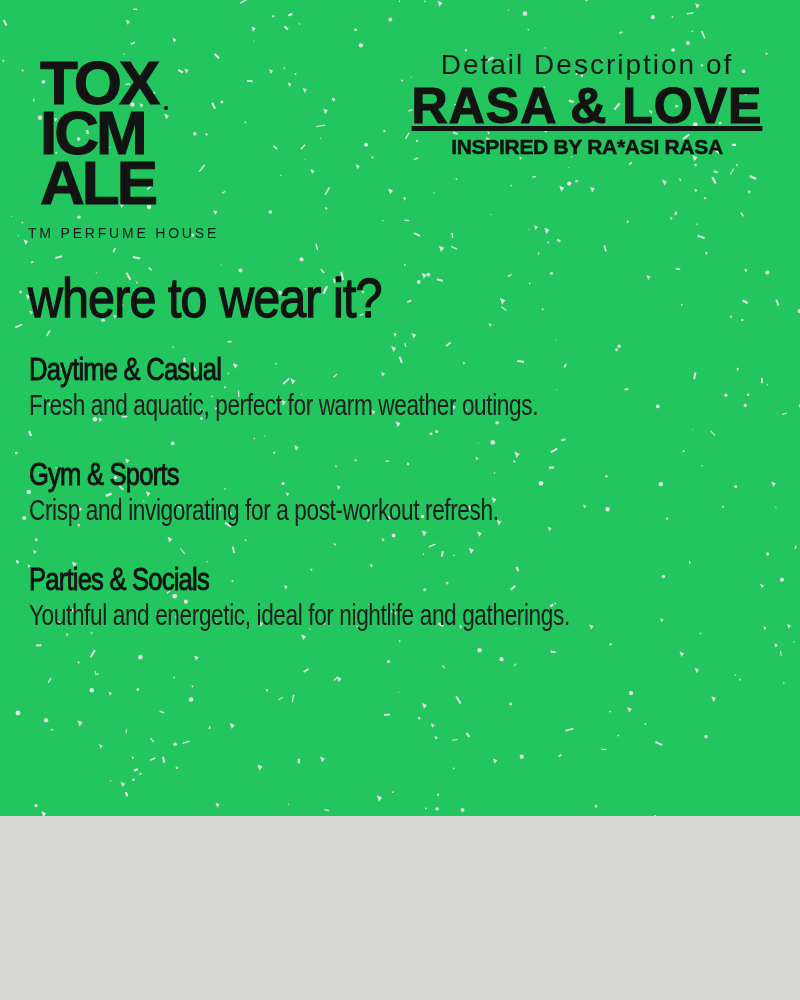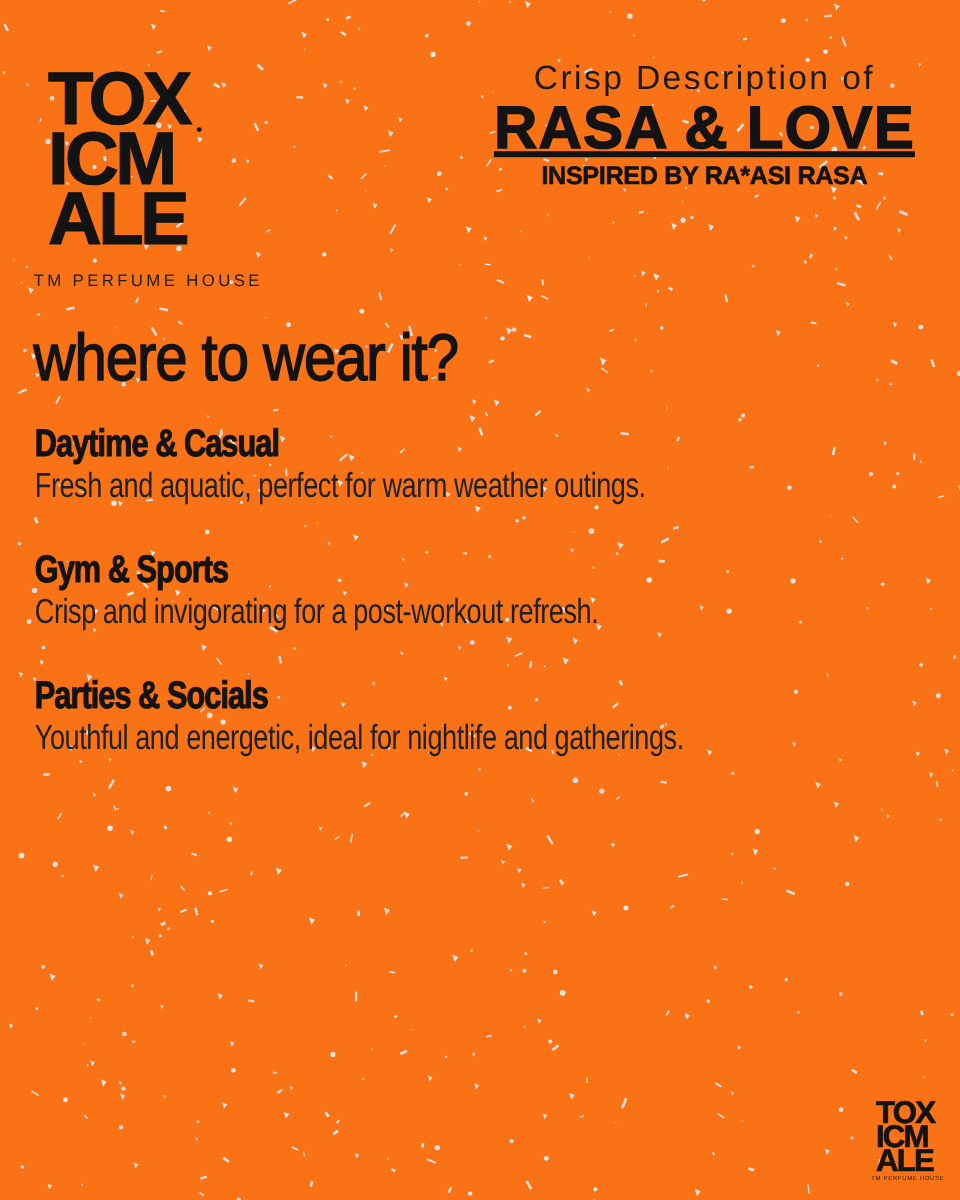--- a/index.html
+++ b/index.html
@@ -1,21 +1,21 @@
 <!DOCTYPE html>
 <html><head>
 <meta charset="utf-8">
 <style>
   * { margin:0; padding:0; box-sizing:border-box; }
   html,body { background:#d8d8d6; }
   #canvas {
     position:relative;
-    width:800px; height:1000px;
+    width:800px; height:816px;
     margin:0 auto;
-    background:#f97316;
+    background:#22c55e;
     overflow:hidden;
     font-family:"Liberation Sans", sans-serif;
     color:#131313;
   }
   #texture { position:absolute; inset:0; z-index:0; }
   .layer { position:absolute; z-index:1; }
 
   
   .logo {
     left:40px; top:58px;
@@ -62,21 +62,21 @@
     letter-spacing:-1px; white-space:nowrap;
     -webkit-text-stroke:1.3px #131313;
   }
   .squeeze { display:inline-block; transform-origin:0 50%; }
   .headline .squeeze { transform:scaleX(0.88); }
 
   
   .sections { left:29px; top:351px; width:760px; }
   .section { margin-bottom:33px; }
   .section-title {
-    font-size:32px; line-height:36px; font-weight:bold;
+    font-size:32px; line-height:36px; font-weight:normal;
     letter-spacing:-1px; white-space:nowrap;
     -webkit-text-stroke:0.9px #131313;
   }
   .section-title .squeeze { transform:scaleX(0.80); }
   .section-desc {
     font-size:29px; line-height:36px; font-weight:normal;
     letter-spacing:-0.5px; white-space:nowrap; color:#202020;
   }
   .section-desc .squeeze { transform:scaleX(0.78); }
 
@@ -724,21 +724,21 @@
 
   <div class="layer logo">
     <span class="line">TOX</span>
     <span class="line">ICM</span>
     <span class="line">ALE</span>
     <span class="tm-dot"></span>
   </div>
   <div class="layer brand-tagline">TM PERFUME HOUSE</div>
 
   <div class="layer header-block">
-    <div class="eyebrow">Crisp Description of</div>
+    <div class="eyebrow">Detail Description of</div>
     <div class="product-title">RASA &amp; LOVE</div>
     <div class="product-subtitle">INSPIRED BY RA*ASI RASA</div>
   </div>
 
   <div class="layer headline">
     <span class="squeeze">where to wear it?</span>
   </div>
 
   <div class="layer sections">
 

